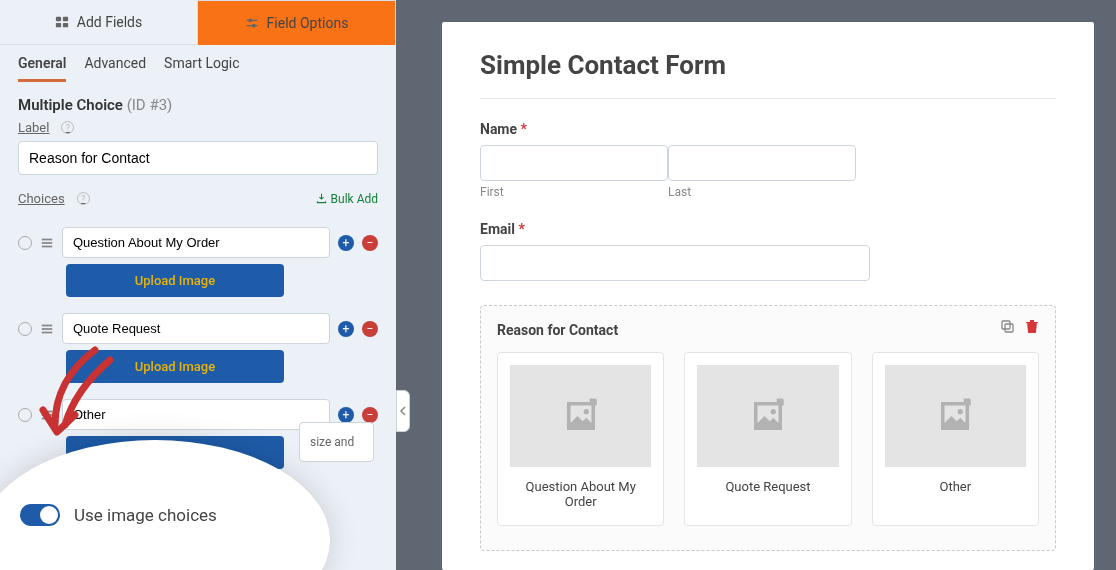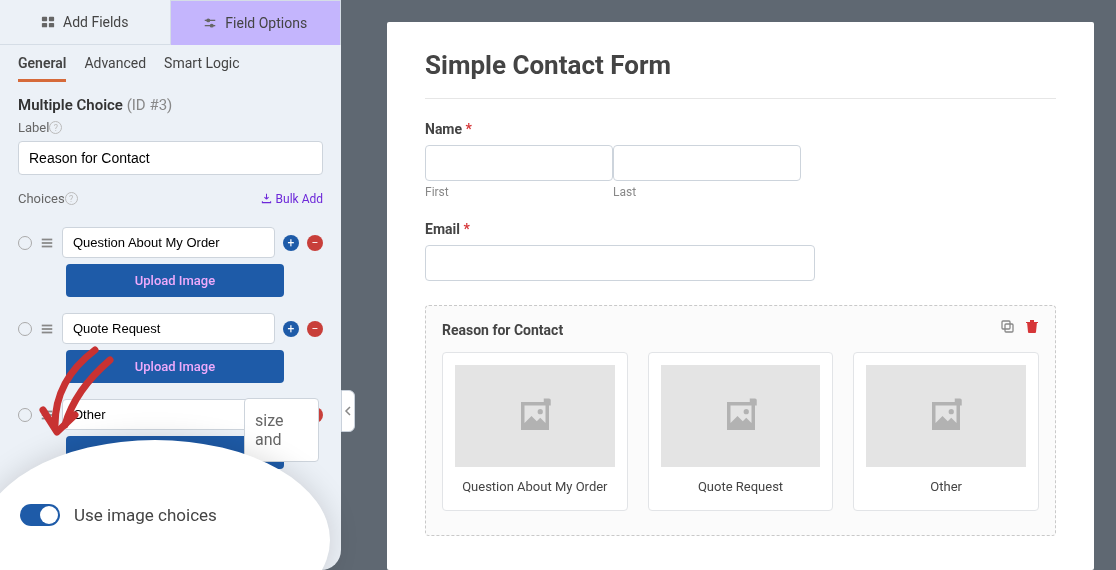--- a/index.html
+++ b/index.html
@@ -1,46 +1,46 @@
 <!DOCTYPE html>
 <html><head>
 <meta charset="utf-8">
 <style>
 * { box-sizing: border-box; margin: 0; padding: 0; }
 body { font-family: -apple-system, BlinkMacSystemFont, "Segoe UI", Roboto, sans-serif; background: #5f6872; width: 1116px; height: 570px; overflow: hidden; display: flex; }
-.sidebar { width: 341px; background: #ecf1f7; height: 100%; display: flex; flex-direction: column; position: relative; border-radius: 20px; }
+.sidebar { width: 396px; background: #ecf1f7; height: 100%; display: flex; flex-direction: column; position: relative; }
 .sidebar-tabs { display: flex; background: #ecf1f7; border-bottom: 1px solid #d5dde6; }
 .sidebar-tab { flex: 1; padding: 14px 10px; text-align: center; font-size: 14px; color: #444; cursor: pointer; display: flex; align-items: center; justify-content: center; gap: 8px; }
-.sidebar-tab.active { background: #c4b5fd; border-top: 1px solid #d5dde6; border-left: 1px solid #d5dde6; border-right: 1px solid #d5dde6; margin-bottom: -1px; }
+.sidebar-tab.active { background: #f97316; border-top: 1px solid #d5dde6; border-left: 1px solid #d5dde6; border-right: 1px solid #d5dde6; margin-bottom: -1px; }
 .sidebar-tab-icon { width: 14px; height: 14px; color: #666; }
 .sub-tabs { display: flex; padding: 10px 6px 0 18px; gap: 18px; font-size: 14px; }
 .sub-tab { padding-bottom: 8px; color: #444; cursor: pointer; }
 .sub-tab.active { font-weight: 600; border-bottom: 3px solid #d66a3a; }
 .panel { padding: 14px 18px; overflow-y: auto; }
 .field-id-row { font-size: 15px; color: #333; margin-bottom: 6px; }
 .field-id-row .field-type { font-weight: 600; }
 .field-id-row .field-id { color: #888; }
-.label-row { display: flex; align-items: center; gap: 0; font-size: 13px; color: #666; margin-bottom: 6px; }
+.label-row { display: flex; align-items: center; gap: 12px; font-size: 13px; color: #666; margin-bottom: 6px; text-decoration: underline; }
 .help-icon { width: 13px; height: 13px; border: 1px solid #bbb; border-radius: 50%; font-size: 9px; color: #bbb; display: inline-flex; align-items: center; justify-content: center; }
 .text-input { width: 100%; padding: 8px 10px; border: 1px solid #cdd4dc; border-radius: 4px; font-size: 14px; background: #fff; }
 .choices-header { display: flex; justify-content: space-between; align-items: center; margin: 16px 0 21px 0; }
-.bulk-add { font-size: 12px; color: #6d28d9; display: flex; align-items: center; gap: 4px; cursor: pointer; text-align: center; }
+.bulk-add { font-size: 12px; color: #15803d; display: flex; align-items: center; gap: 4px; cursor: pointer; text-align: center; }
 .choice-row { display: flex; align-items: center; gap: 8px; margin-bottom: 6px; }
 .choice-radio { width: 14px; height: 14px; border: 1.5px solid #aaa; border-radius: 50%; flex-shrink: 0; }
 .choice-handle { width: 14px; height: 14px; flex-shrink: 0; color: #888; }
 .choice-input { flex: 1; padding: 7px 10px; border: 1px solid #cdd4dc; border-radius: 4px; font-size: 13px; background: #fff; }
 .choice-add { width: 16px; height: 16px; background: #1e5ba8; border-radius: 50%; color: #fff; display: flex; align-items: center; justify-content: center; font-size: 12px; cursor: pointer; flex-shrink: 0; }
 .choice-del { width: 16px; height: 16px; background: #c83f3a; border-radius: 50%; color: #fff; display: flex; align-items: center; justify-content: center; font-size: 12px; cursor: pointer; flex-shrink: 0; }
-.upload-btn { display: block; width: 218px; margin-left: 48px; margin-bottom: 16px; padding: 9px 0; text-align: center; background: #1e5ba8; color: #f0abfc; font-size: 13px; font-weight: 500; border-radius: 4px; cursor: pointer; }
+.upload-btn { display: block; width: 218px; margin-left: 48px; margin-bottom: 16px; padding: 9px 0; text-align: center; background: #1e5ba8; color: #eab308; font-size: 13px; font-weight: 500; border-radius: 4px; cursor: pointer; }
 .callout-circle { position: absolute; left: -20px; bottom: -70px; width: 350px; height: 200px; background: #fff; border-radius: 50%; box-shadow: 0 0 30px rgba(0,0,0,0.15); display: flex; align-items: center; gap: 14px; padding-left: 40px; padding-bottom: 50px; }
 .toggle { width: 40px; height: 22px; background: #1e5ba8; border-radius: 11px; position: relative; flex-shrink: 0; }
 .toggle-knob { position: absolute; right: 2px; top: 2px; width: 18px; height: 18px; background: #fff; border-radius: 50%; }
 .toggle-label { font-size: 17px; color: #444; }
 .arrow { position: absolute; left: 25px; bottom: 120px; pointer-events: none; }
-.hint-frag { position: absolute; right: 22px; bottom: 108px; background: #fff; border: 1px solid #cdd4dc; border-radius: 4px; padding: 12px 10px; font-size: 16px; color: #666; width: 75px; }
+.hint-frag { position: absolute; right: 22px; bottom: 108px; background: #fff; border: 1px solid #cdd4dc; border-radius: 4px; padding: 12px 10px; font-size: 12px; color: #666; width: 75px; }
 .collapse-handle { position: absolute; right: -14px; top: 390px; width: 14px; height: 42px; background: #fff; border: 1px solid #c9d1db; border-radius: 0 6px 6px 0; display: flex; align-items: center; justify-content: center; cursor: pointer; }
 .main { flex: 1; padding: 22px 22px 0 22px; height: 100%; overflow: hidden; }
 .form-canvas { background: #fff; border-radius: 2px; height: 100%; padding: 28px 38px; overflow: hidden; margin-left: 24px; }
 .form-title { font-size: 26px; font-weight: 700; color: #444; margin-bottom: 18px; }
 .form-hr { border: none; border-top: 1px solid #e6e6e6; margin-bottom: 22px; }
 .form-label { font-size: 14px; font-weight: 700; color: #444; margin-bottom: 8px; }
 .req { color: #d63638; }
 .name-row { display: flex; margin-bottom: 22px; }
 .name-col { flex: 0 0 188px; }
 .form-input { width: 100%; padding: 9px 10px; border: 1px solid #cdd4dc; border-radius: 4px; font-size: 14px; }

